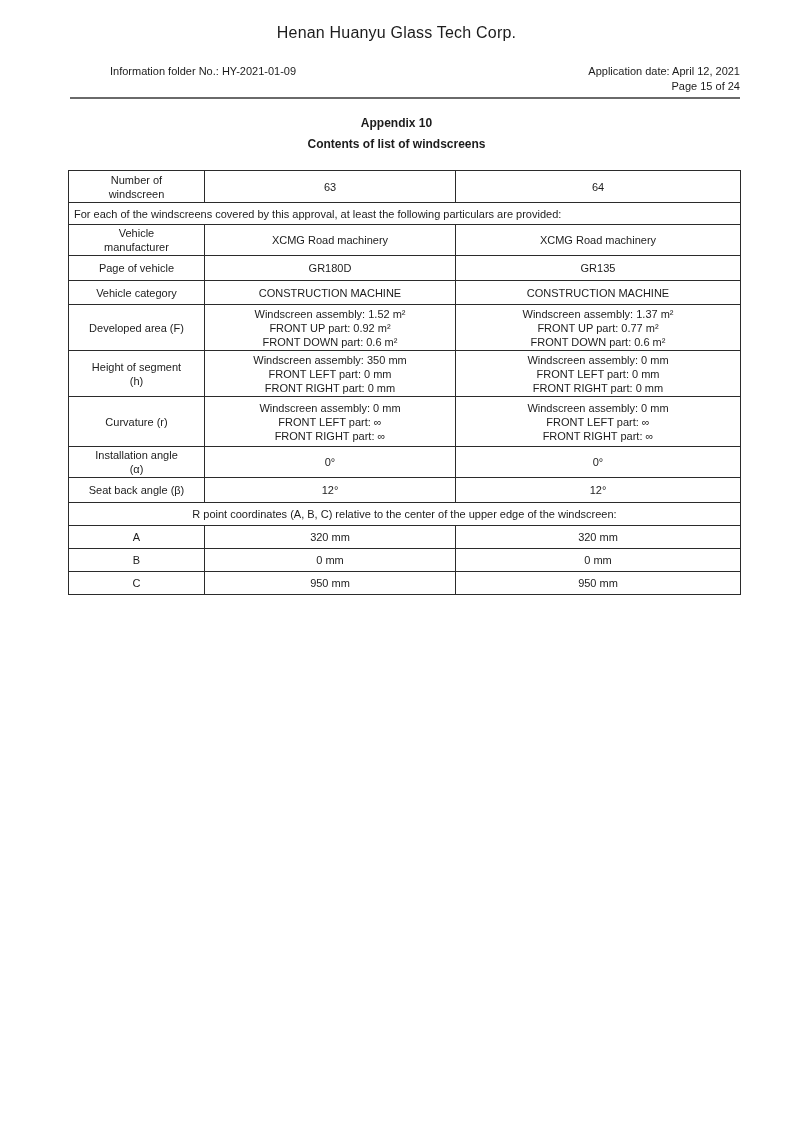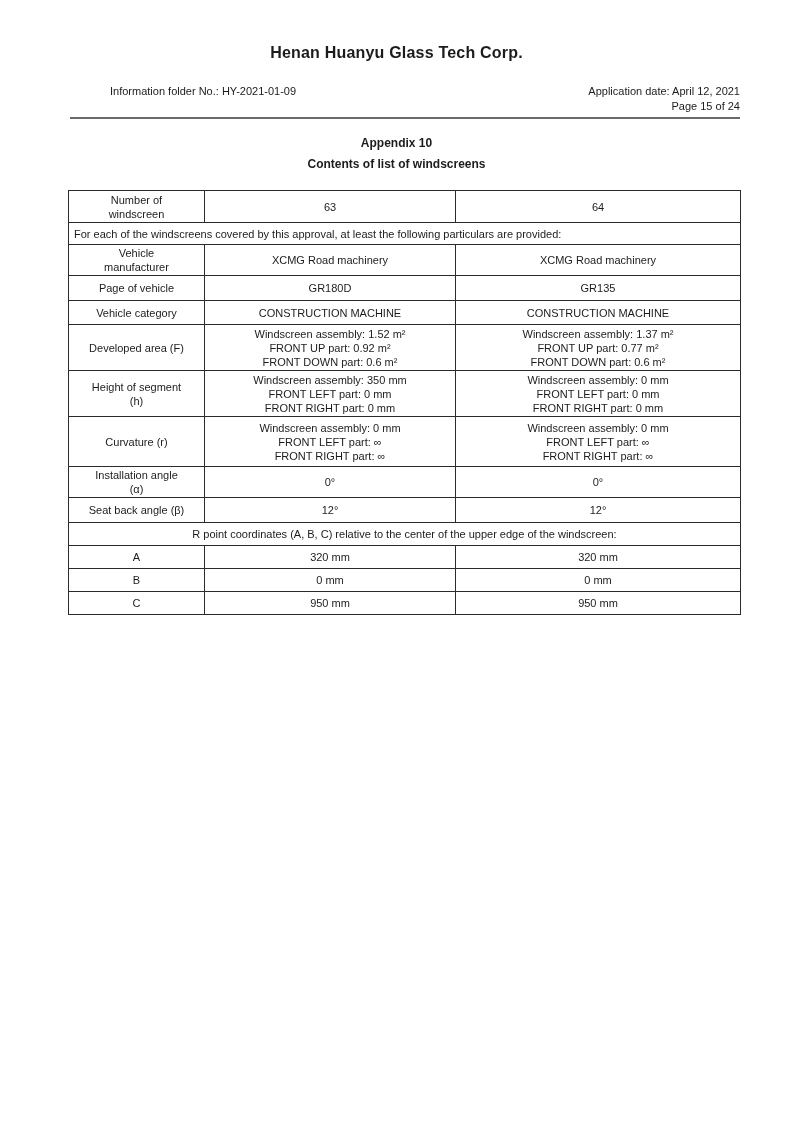--- a/index.html
+++ b/index.html
@@ -8,24 +8,24 @@
     width: 793px;
     height: 1122px;
     margin: 0 auto;
     background: #ffffff;
     font-family: "Liberation Sans", sans-serif;
     color: #1c1c1c;
     box-sizing: border-box;
     overflow: hidden;
   }
   .company {
-    padding-top: 44px;
+    padding-top: 24px;
     text-align: center;
     font-size: 16px;
-    font-weight: bold;
+    font-weight: normal;
     letter-spacing: 0.2px;
   }
   .hdr {
     margin: 22px 53px 0 70px; 
     font-size: 11px;
   }
   .hdr-top {
     display: flex;
     justify-content: space-between;
     padding-left: 40px;

